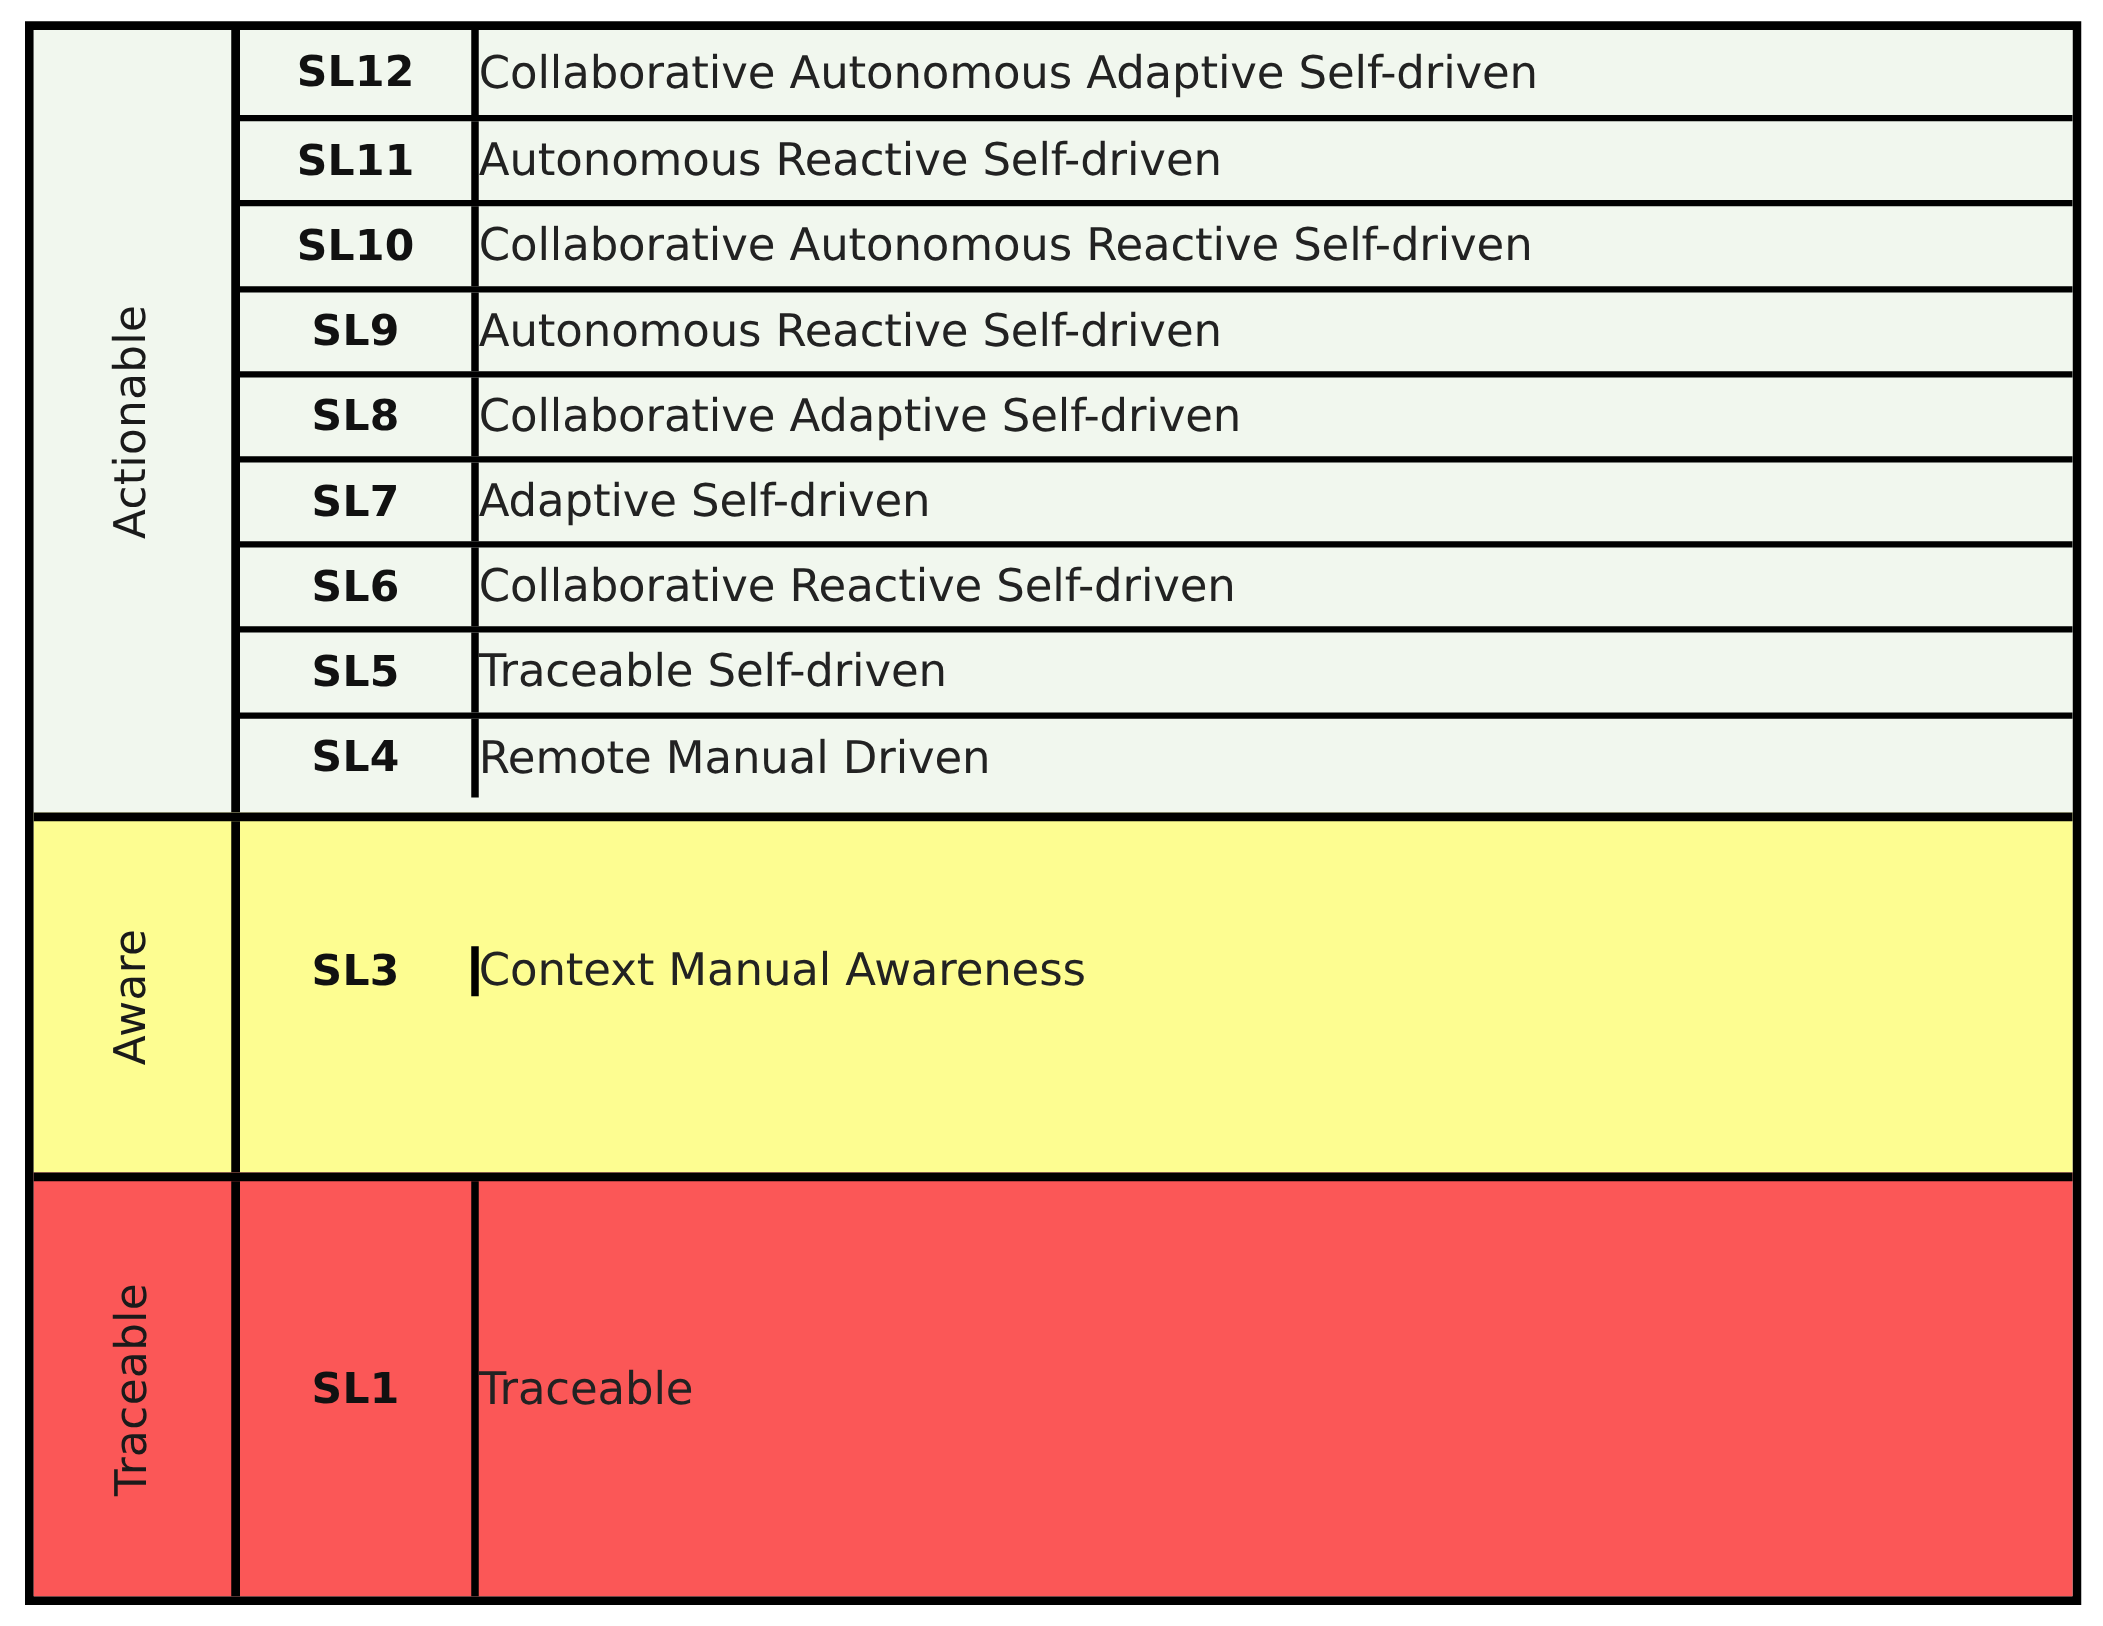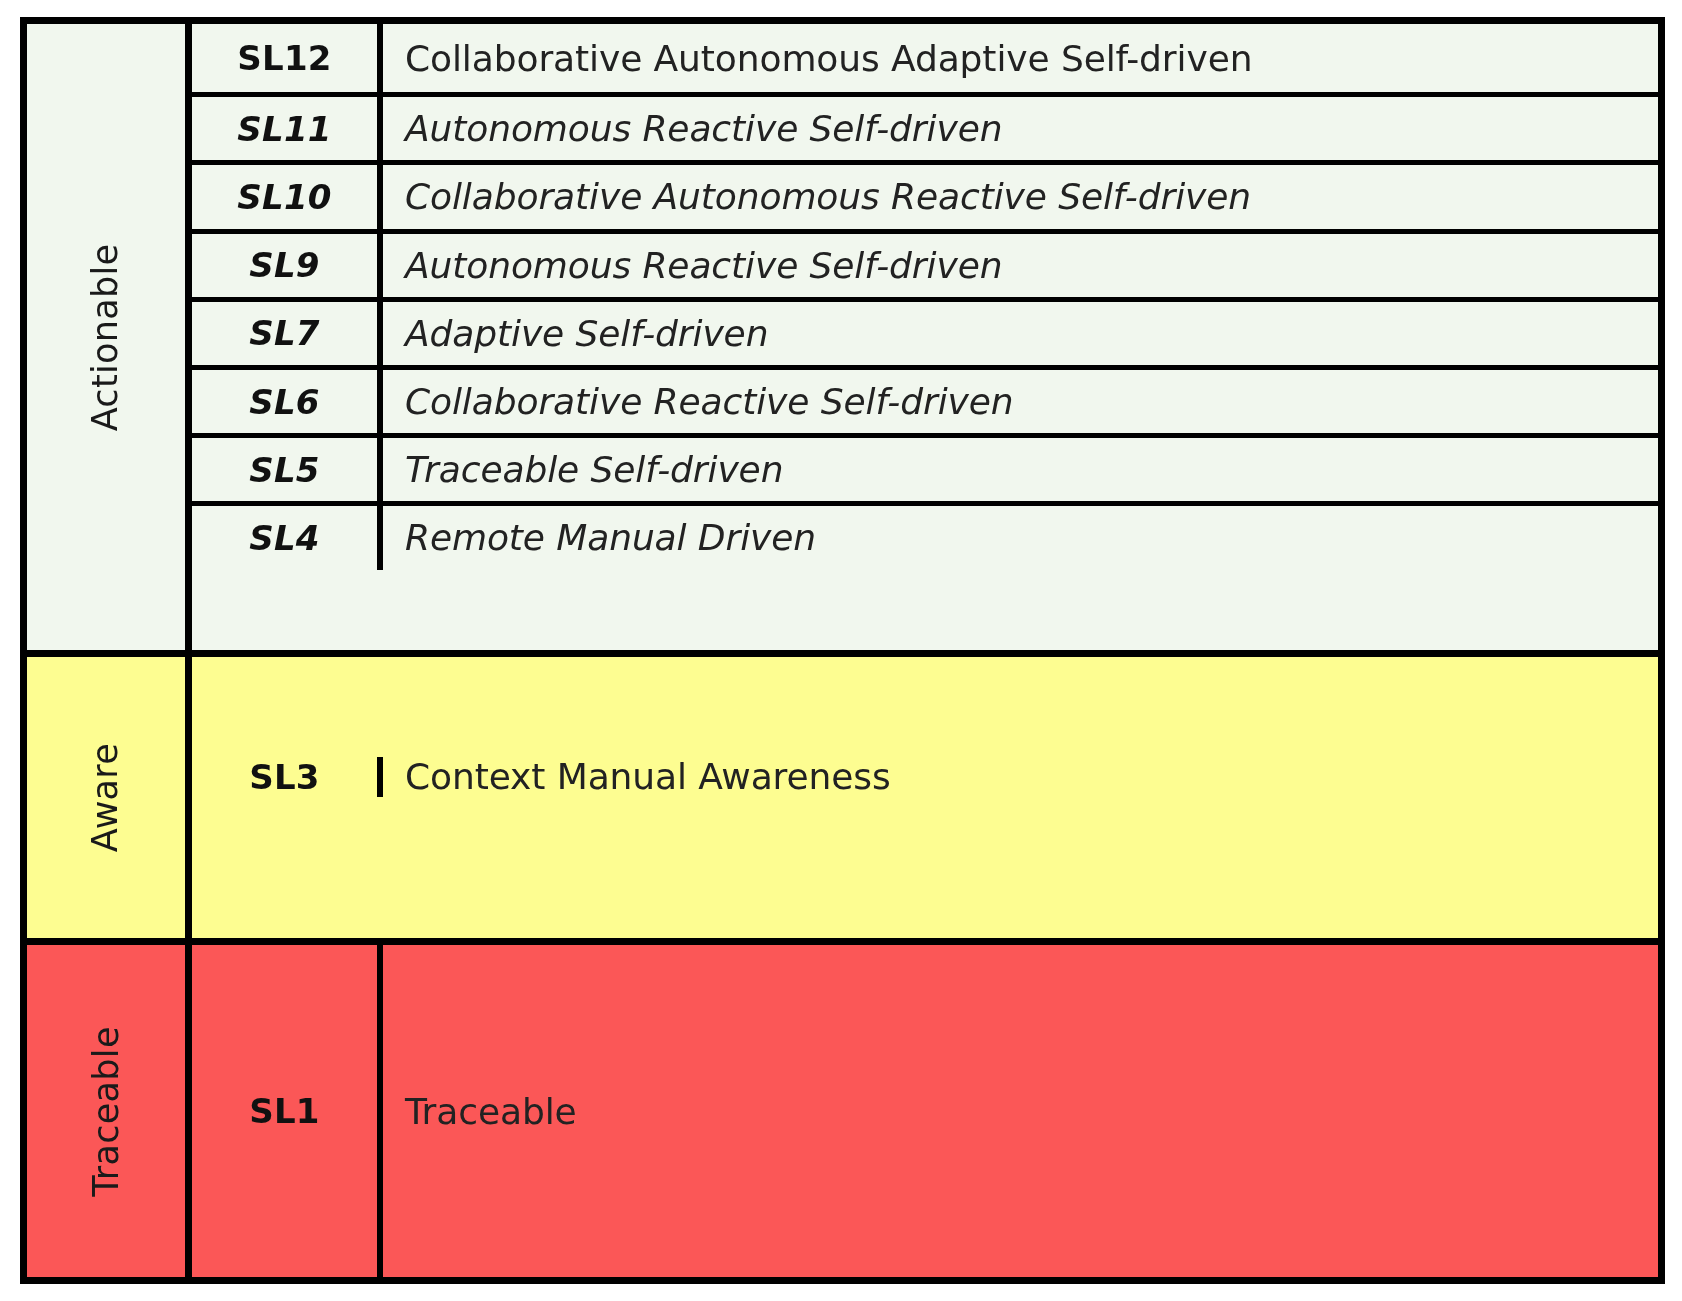--- a/index.html
+++ b/index.html
@@ -81,41 +81,39 @@
   }
   .row {
     display: flex;
     flex-direction: row;
     box-sizing: border-box;
     flex: 1 1 0;
     min-height: 0;
   }
   .row + .row {
     border-top: 5px solid #000000;
-    font-style: italic;
   }
 
   .code-cell {
     flex: 0 0 191px;
     box-sizing: border-box;
     border-right: 6px solid #000000;
     display: flex;
     align-items: center;
     justify-content: center;
     font-size: 34px;
     font-weight: bold;
     color: #111111;
     letter-spacing: 0.2px;
   }
   .desc-cell {
     flex: 1 1 auto;
     box-sizing: border-box;
     display: flex;
     align-items: center;
-    padding-left: 22px;
     font-size: 36px;
     font-weight: 400;
     color: #222222;
     white-space: nowrap;
     letter-spacing: -0.1px;
   }
 
   
   .band-actionable .row { flex: 0 0 68.2px; }
   .band-aware .row      { flex: 0 0 140px; align-items: flex-end; }
@@ -147,20 +145,24 @@
         <div class="row">
           <div class="code-cell">SL10</div>
           <div class="desc-cell">Collaborative Autonomous Reactive Self-driven</div>
         </div>
 
         <div class="row">
           <div class="code-cell">SL9</div>
           <div class="desc-cell">Autonomous Reactive Self-driven</div>
         </div>
 
+        <div class="row">
+          <div class="code-cell">SL8</div>
+          <div class="desc-cell">Collaborative Adaptive Self-driven</div>
+        </div>
 
         <div class="row">
           <div class="code-cell">SL7</div>
           <div class="desc-cell">Adaptive Self-driven</div>
         </div>
 
         <div class="row">
           <div class="code-cell">SL6</div>
           <div class="desc-cell">Collaborative Reactive Self-driven</div>
         </div>

